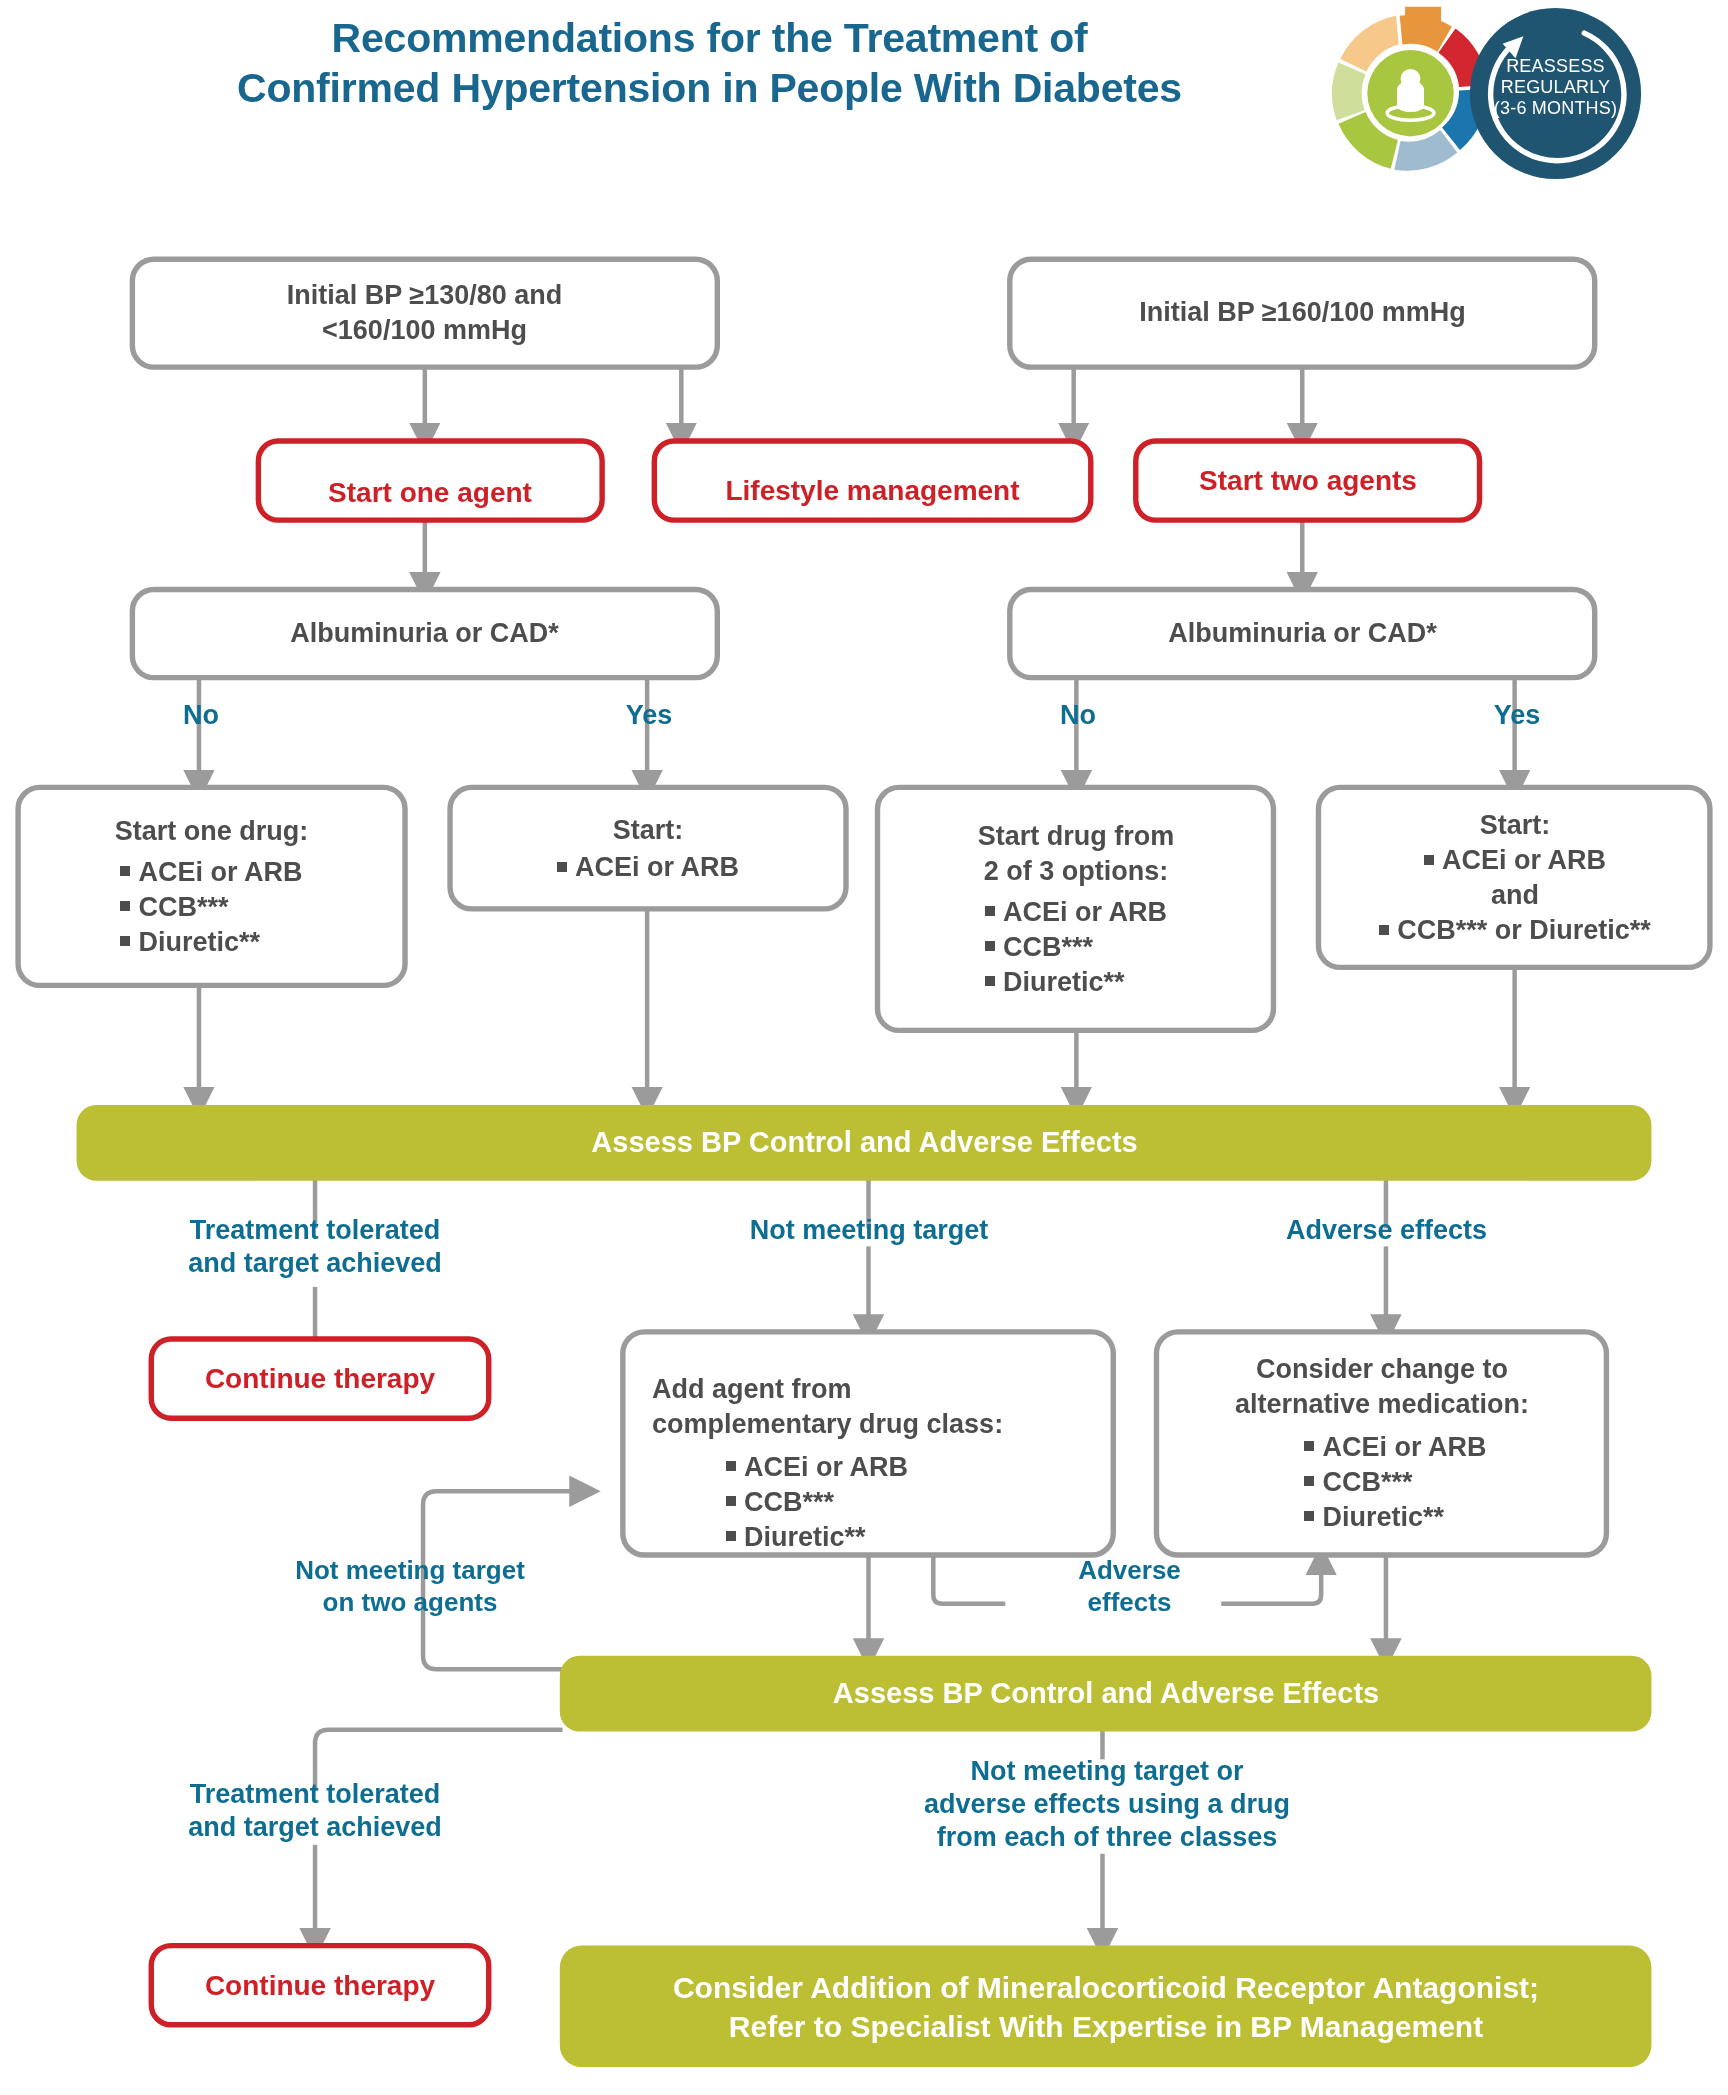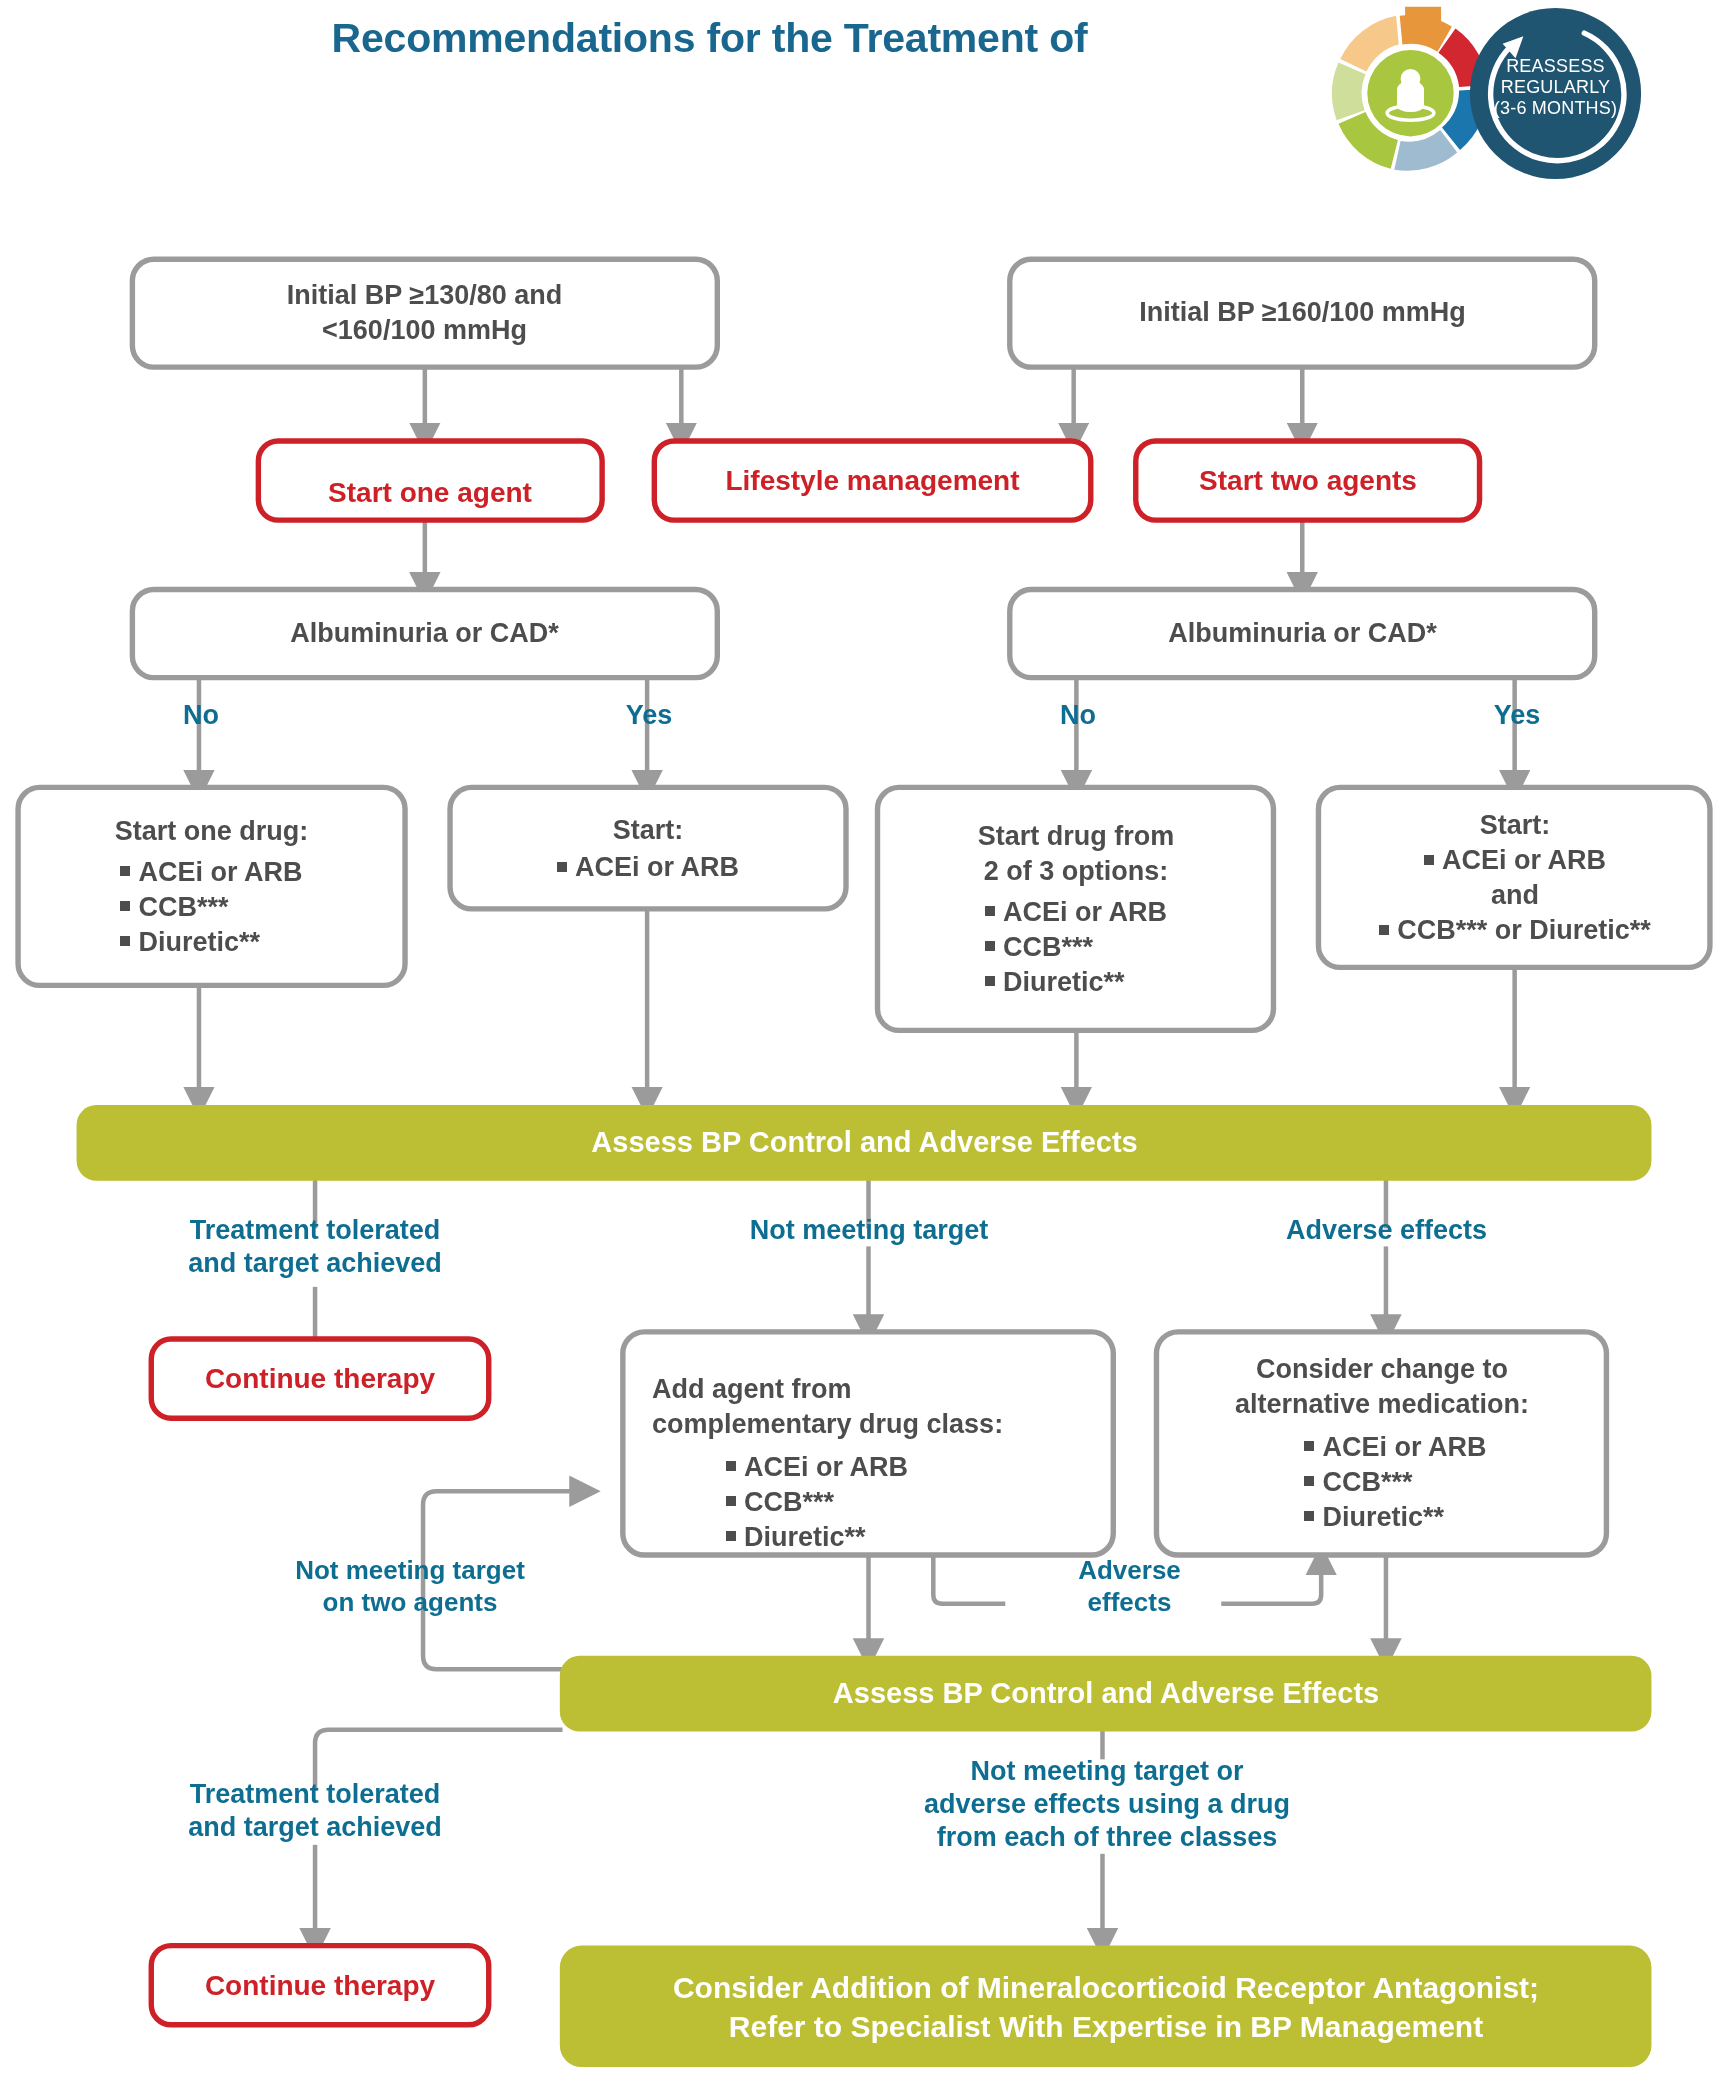--- a/index.html
+++ b/index.html
@@ -39,20 +39,21 @@
   
   .elabel{position:absolute;color:#0E6E92;font-weight:bold;font-size:27px;
           line-height:1.22;text-align:center;white-space:pre-line;}
   .elabel.sm{font-size:26px;}
 </style>
 </head>
 <body>
 
 <div id="title-block">
   <div class="line">Recommendations for the Treatment of</div>
+  <div class="line">Confirmed Hypertension in People With Diabetes</div>
 </div>
 
 <div id="logo-wrap">
   <svg width="171" height="171" viewBox="0 0 190 190">
 
     <g transform="translate(95,98)">
       <path d="M -12,-86 A 86,86 0 0 1 46,-74 L 30,-46 A 54,54 0 0 0 -9,-54 Z" fill="#E8963C"></path>
       <path d="M 50,-72 A 86,86 0 0 1 86,-9 L 54,-7 A 54,54 0 0 0 31,-45 Z" fill="#D22630"></path>
       <path d="M 86,-5 A 86,86 0 0 1 55,63 L 35,38 A 54,54 0 0 0 54,-3 Z" fill="#1C76AE"></path>
       <path d="M 52,66 A 86,86 0 0 1 -18,85 L -11,53 A 54,54 0 0 0 33,41 Z" fill="#9FBBD0"></path>
@@ -168,21 +169,21 @@
   <span class="t">&lt;160/100 mmHg</span>
 </div>
 
 <div class="node grey-node" style="left:1010px;top:259px;width:585px;height:108px;">
   <span class="t">Initial BP ≥160/100 mmHg</span>
 </div>
 
 <div class="node red-node" style="left:258px;top:453px;width:344px;height:79px;">
   <span class="t">Start one agent</span>
 </div>
-<div class="node red-node" style="left:654px;top:441px;width:437px;height:79px;text-align:center;">
+<div class="node red-node" style="left:654px;top:451px;width:437px;height:79px;text-align:center;">
   <span class="t">Lifestyle management</span>
 </div>
 <div class="node red-node" style="left:1136px;top:441px;width:344px;height:79px;">
   <span class="t">Start two agents</span>
 </div>
 
 <div class="node grey-node" style="left:132px;top:590px;width:585px;height:88px;">
   <span class="t">Albuminuria or CAD*</span>
 </div>
 <div class="node grey-node" style="left:1010px;top:590px;width:585px;height:88px;">

